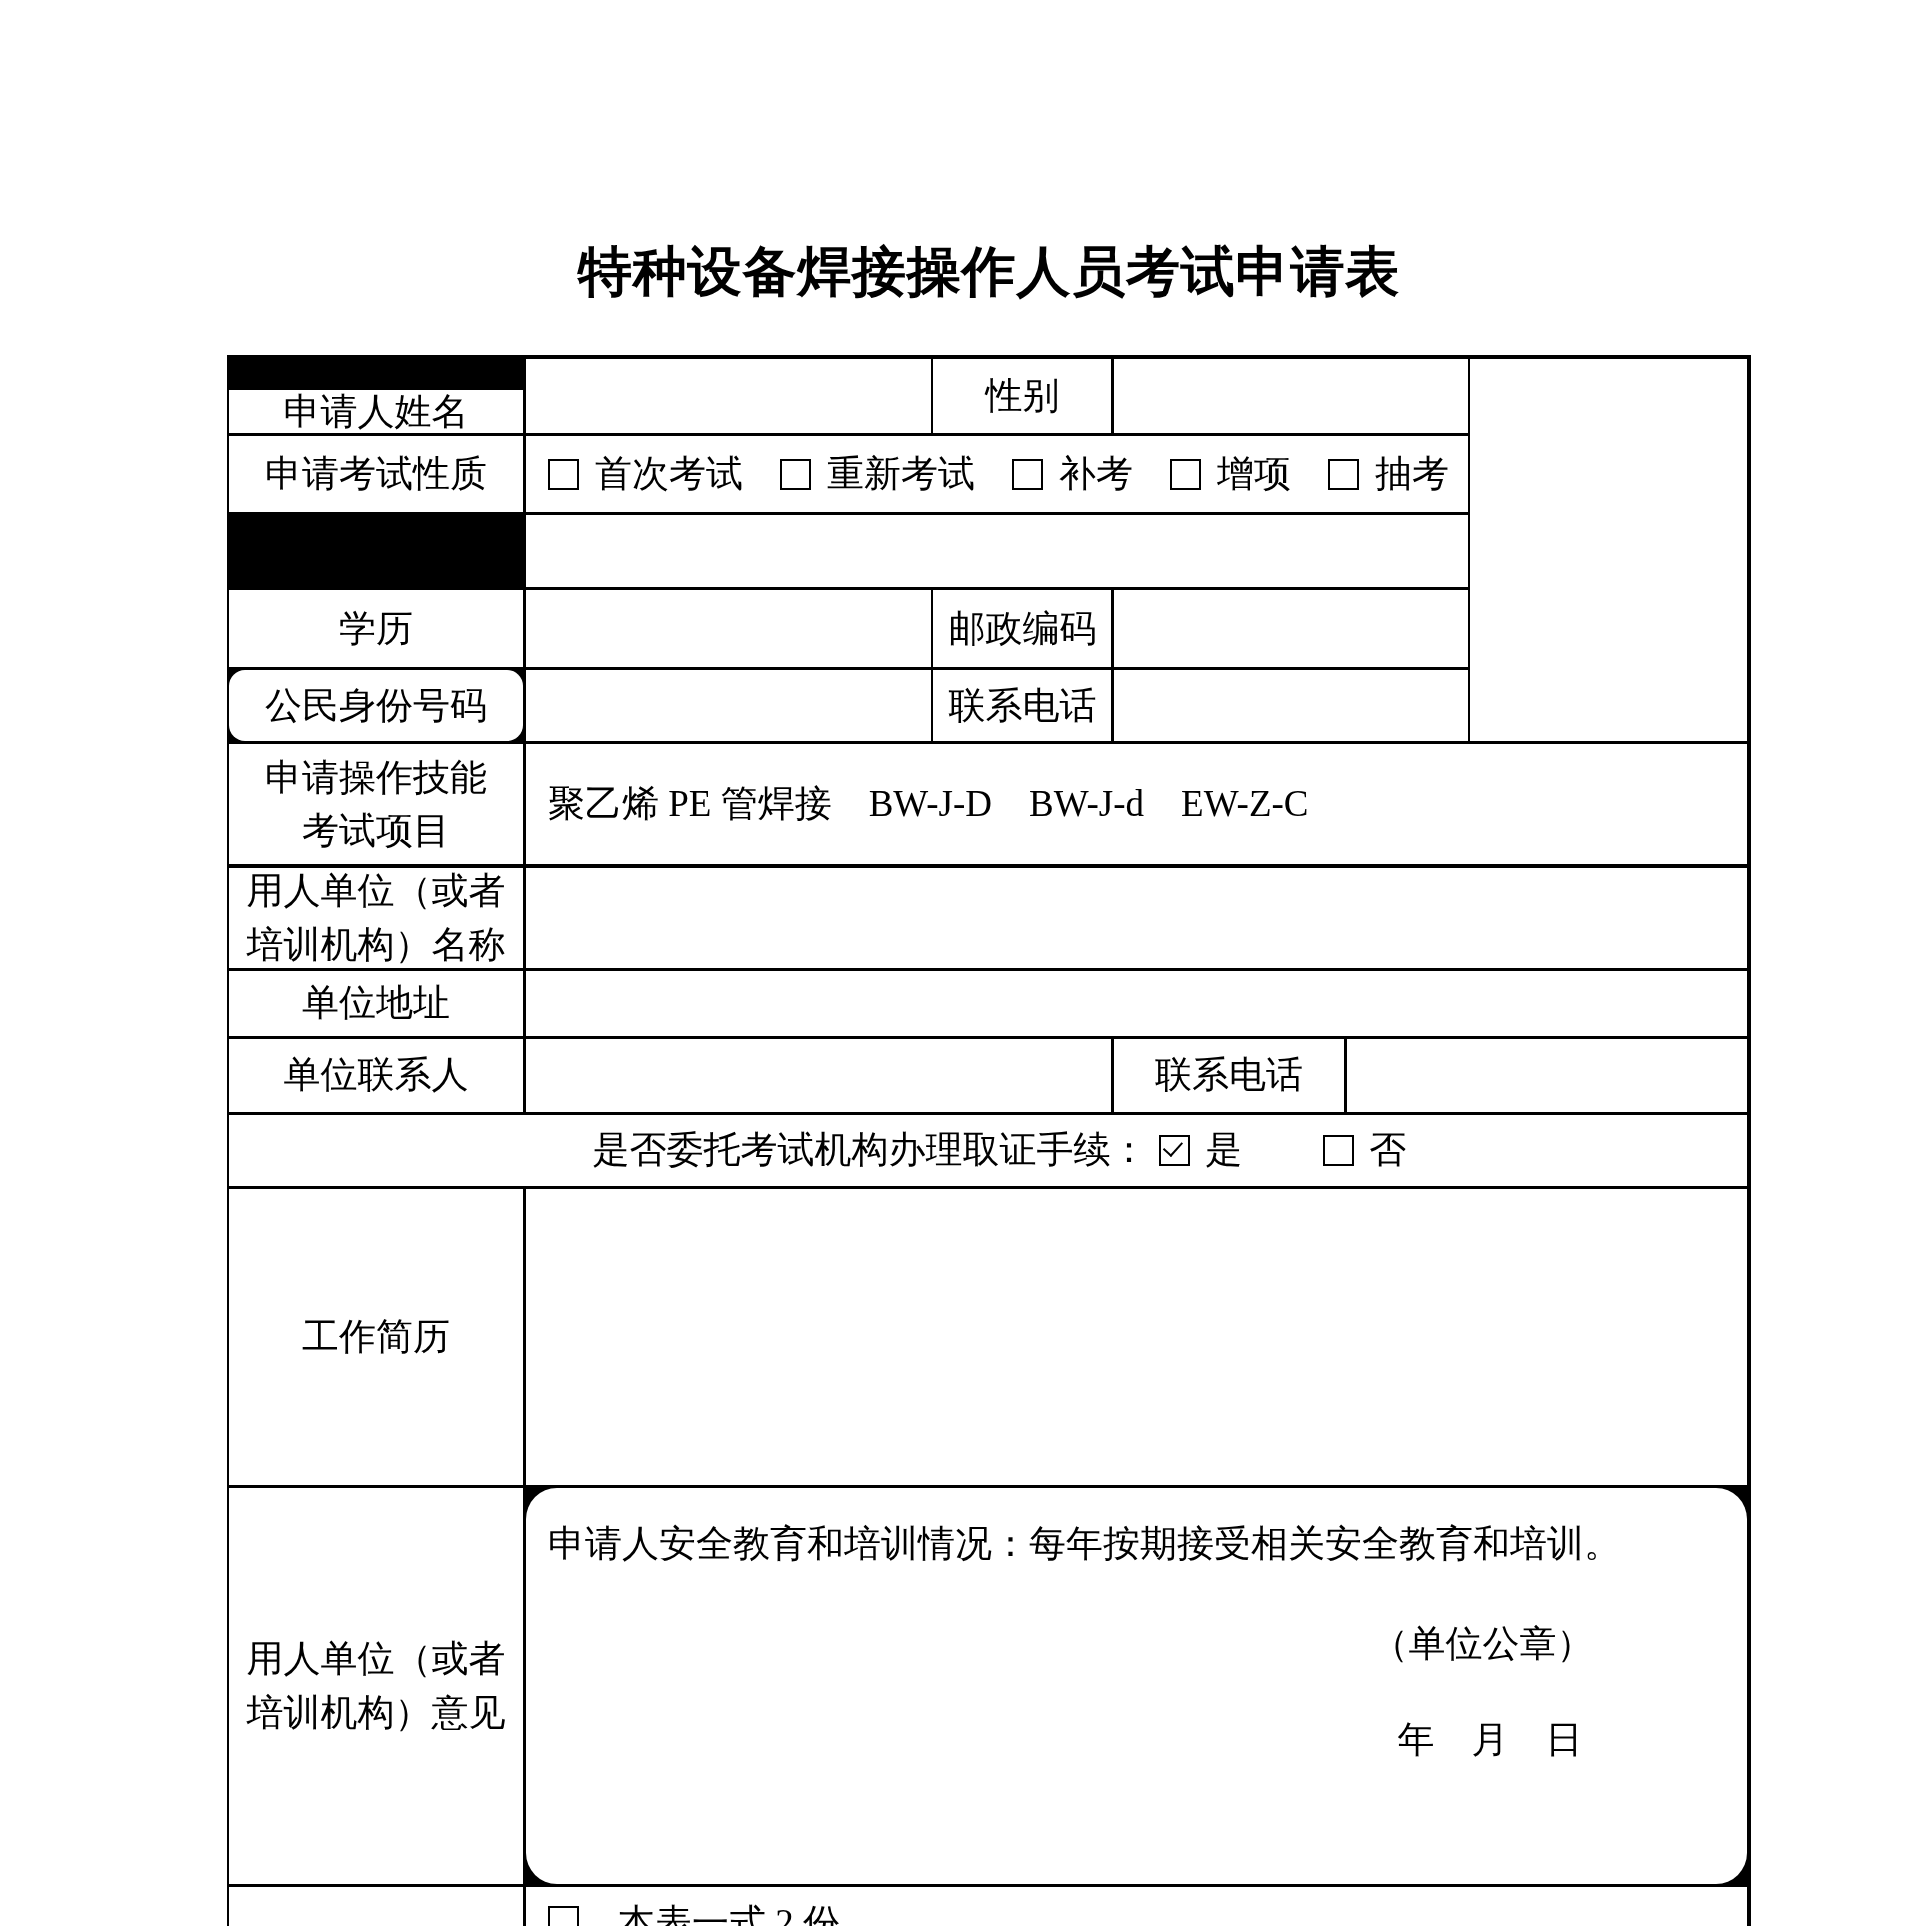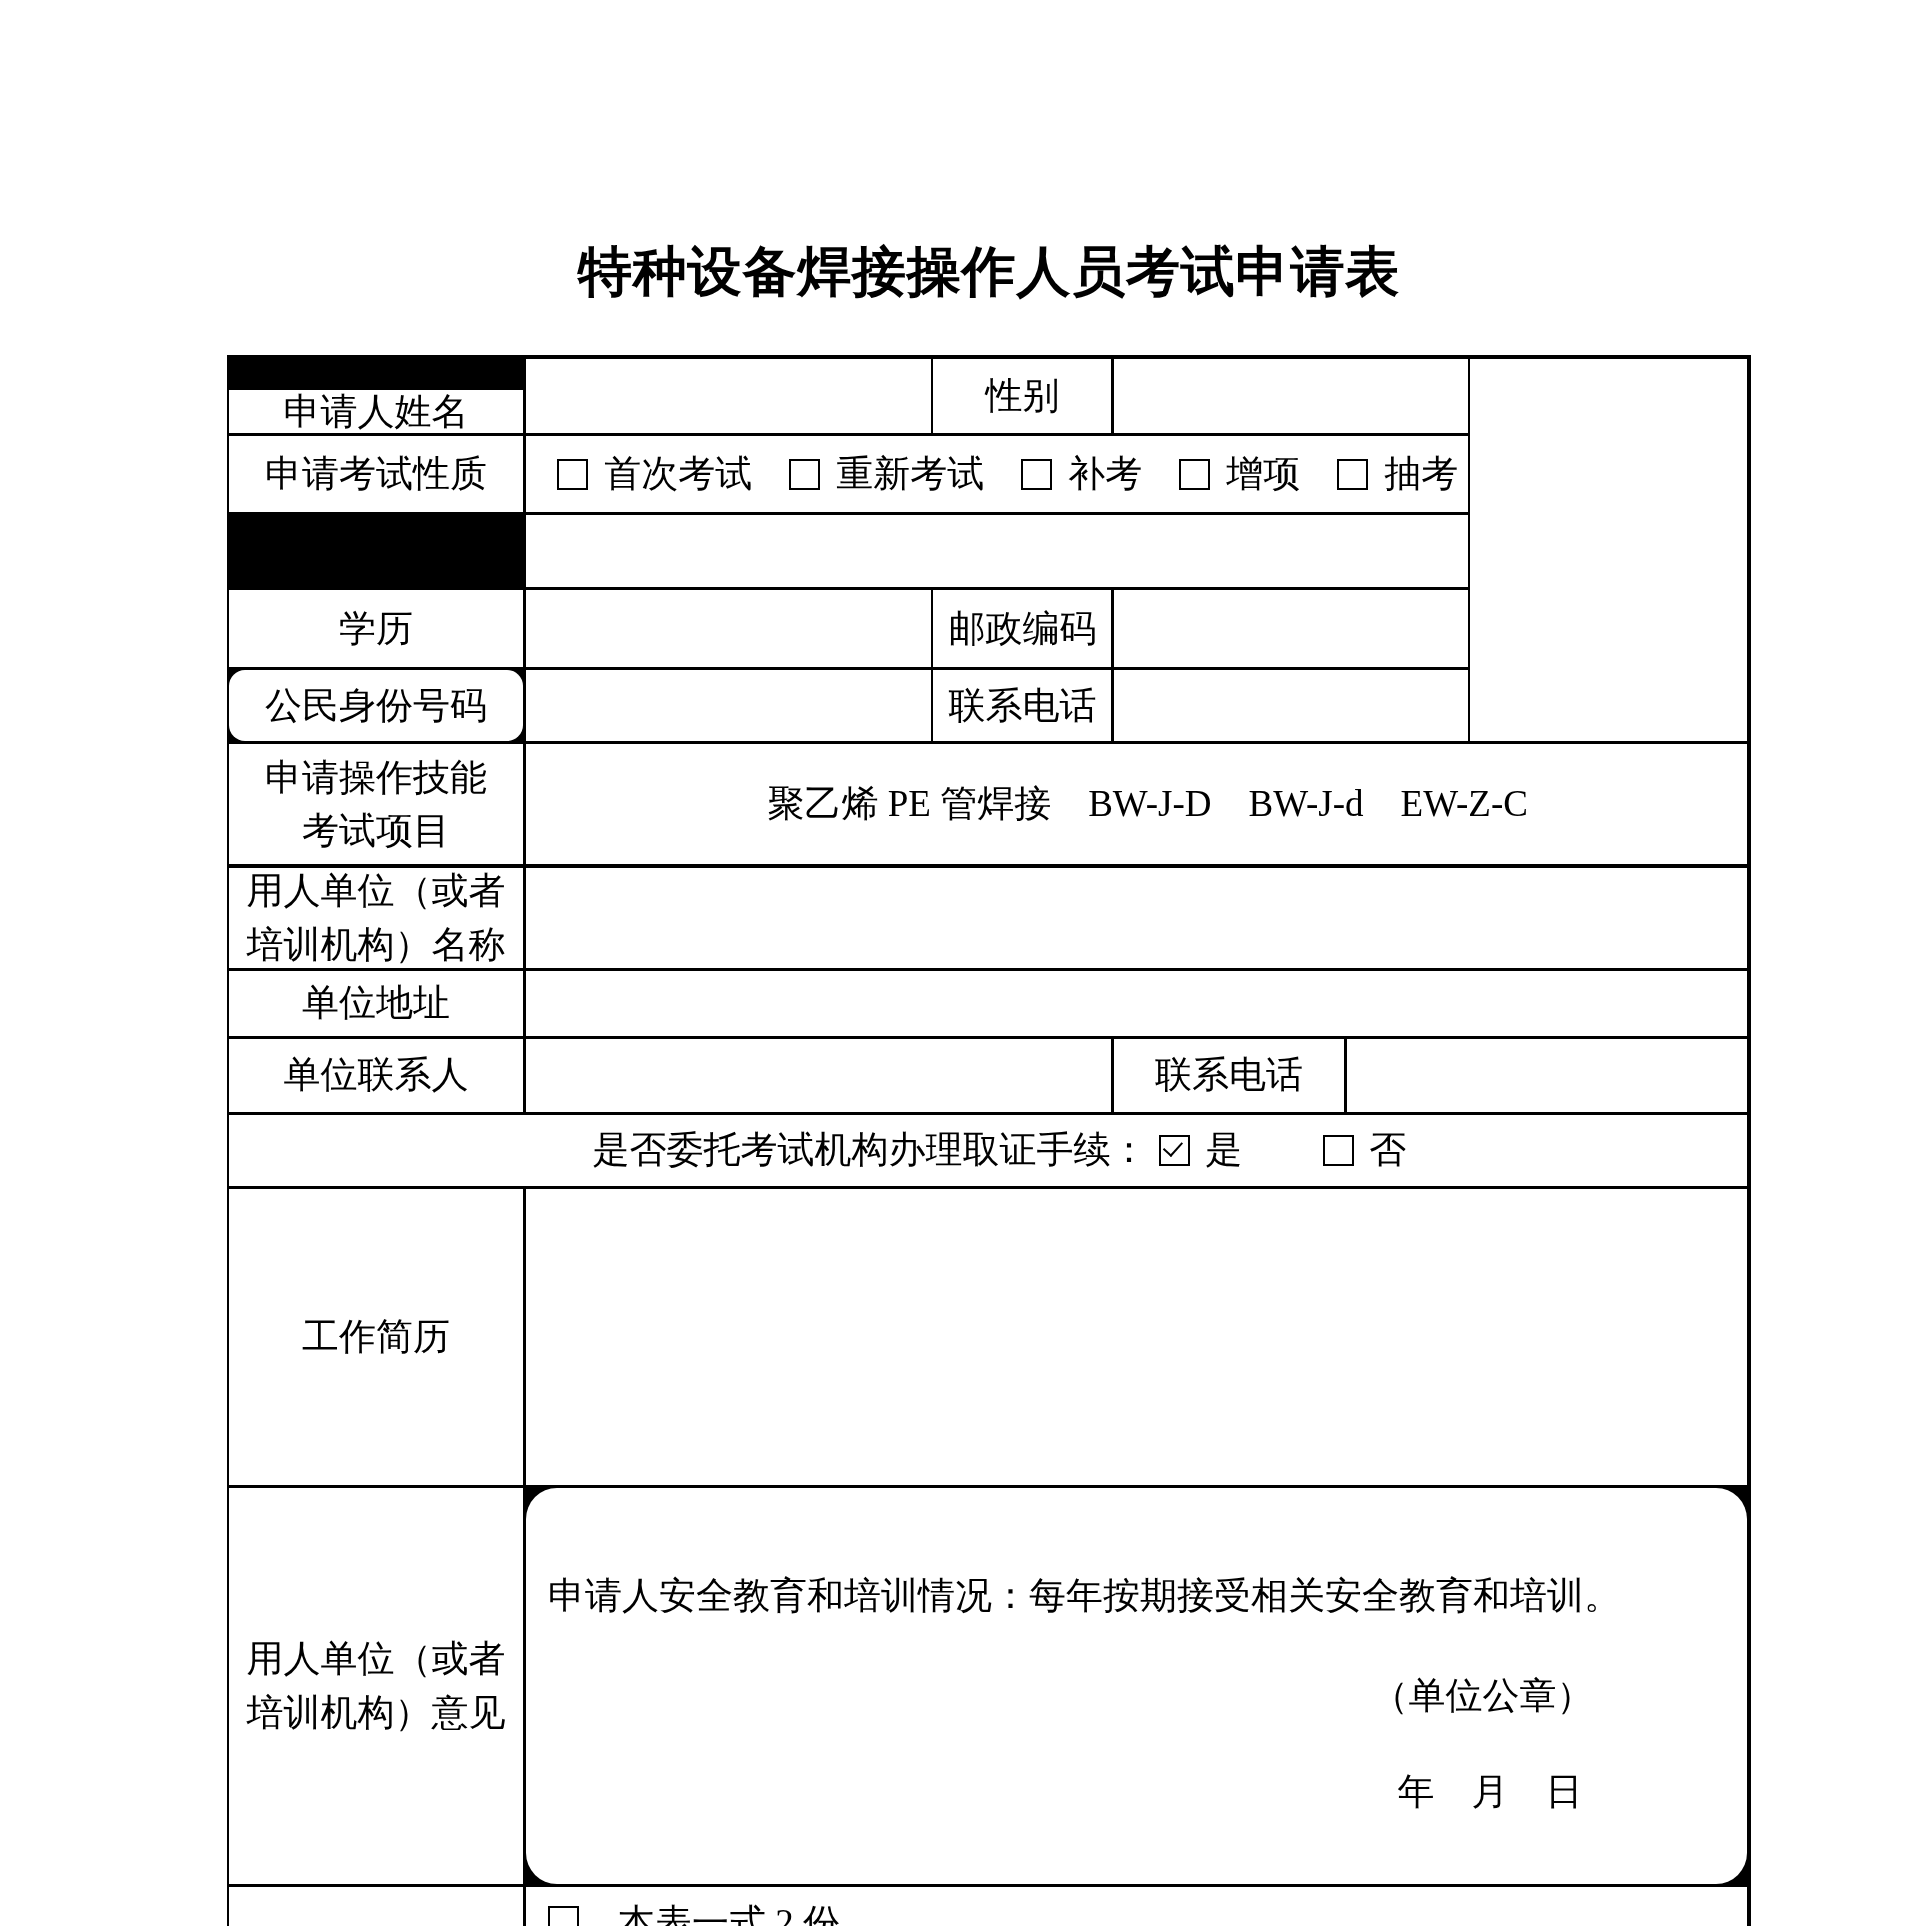--- a/index.html
+++ b/index.html
@@ -6,21 +6,21 @@
   .page{position:relative;width:1911px;height:2512px;background:#ffffff;
         font-family:"Liberation Serif","DejaVu Serif",serif;color:#000;overflow:hidden;}
   .title{position:absolute;left:227px;top:240px;width:1524px;text-align:center;
          font-size:54px;font-weight:bold;line-height:1.2;letter-spacing:0.8px;}
   .tbl{position:absolute;left:227px;top:355px;width:1524px;height:1990px;
        background:#000;display:grid;box-sizing:border-box;
        grid-template-columns:294px 405px 178px 230px 121px 277px;
        grid-template-rows:74px 76px 72px 77px 71px 120px 100px 65px 73px 71px 296px 396px 453px;
        column-gap:2.7px;row-gap:3.1px;
        border:solid #000;border-width:4.6px 3.1px 3.9px 2.7px;}
-  .cell{background:#fff;box-sizing:border-box;overflow:hidden;justify-content:center;}
+  .cell{background:#fff;box-sizing:border-box;overflow:hidden;}
   .lbl{display:flex;align-items:center;justify-content:center;text-align:center;
        font-size:37px;line-height:1.45;white-space:pre-line;}
   .val{font-size:37px;display:flex;align-items:center;padding-left:22.3px;}
   .cbrow{display:flex;align-items:center;gap:37px;}
   .opt{display:inline-flex;align-items:center;white-space:nowrap;}
   .cb{display:inline-block;width:27px;height:27px;border:2.3px solid #000;position:relative;
       flex:0 0 auto;background:#fff;}
   .cb.checked::after{content:"";position:absolute;left:3.1px;top:3.9px;width:16px;height:9.2px;
       border-left:2.7px solid #000;border-bottom:2.7px solid #000;transform:rotate(-48deg);}
   .opt .cb{margin-right:16px;}

